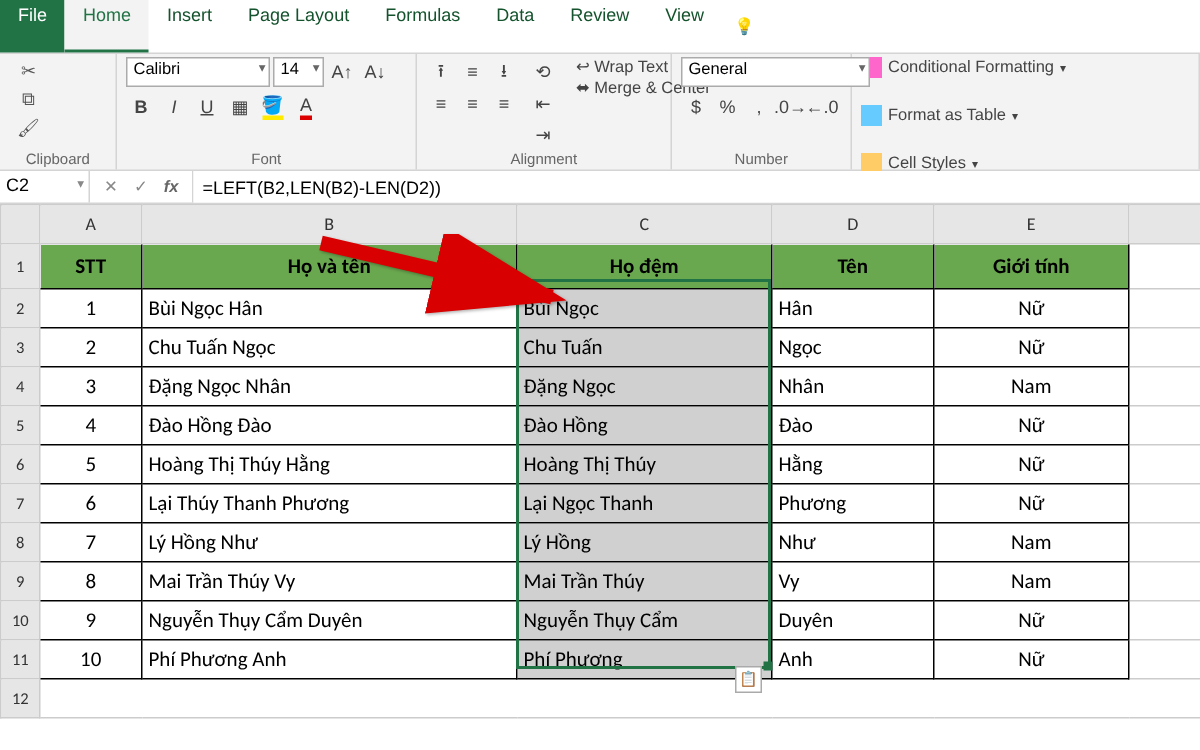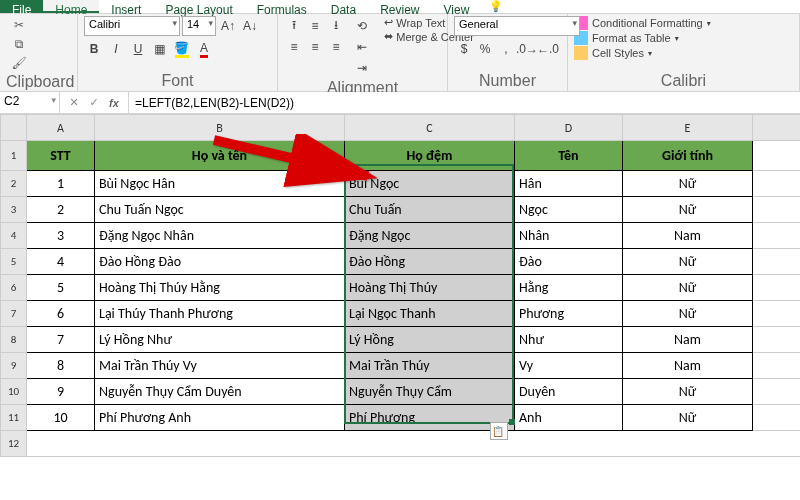--- a/index.html
+++ b/index.html
@@ -1,46 +1,46 @@
 <!DOCTYPE html>
 <html><head>
 <meta charset="utf-8">
 <style>
 * { margin: 0; padding: 0; box-sizing: border-box; }
 body { font-family: "Segoe UI", Tahoma, sans-serif; font-size: 12px; background: #fff; width: 800px; height: 500px; overflow: hidden; position: relative; }
 
 
-.title-tabs { display: flex; background: #fff; height: 14px; border-bottom: 1px solid #d4d4d4; }
+.title-tabs { display: flex; background: #fff; height: 36px; border-bottom: 1px solid #d4d4d4; }
 .title-tab { padding: 3px 12px; font-size: 12px; color: #14532d; cursor: pointer; }
 .title-tab.file { background: #217346; color: #fff; }
 .title-tab.active { background: #f3f3f3; color: #217346; border-bottom: 2px solid #217346; }
 .tell-me { color: #888; font-size: 11px; padding: 4px 8px; display: flex; align-items: center; gap: 4px; }
 
 
 .ribbon { display: flex; background: #f3f3f3; height: 78px; border-bottom: 1px solid #d4d4d4; }
 .ribbon-group { border-right: 1px solid #d4d4d4; padding: 2px 6px 0 6px; display: flex; flex-direction: column; justify-content: space-between; }
-.ribbon-group-label { text-align: center; font-size: 16px; color: #666; padding: 1px 0; }
+.ribbon-group-label { text-align: center; font-size: 10px; color: #666; padding: 1px 0; }
 .rg-body { flex: 1; display: flex; align-items: flex-start; gap: 4px; }
 
 .paste-btn { display: flex; flex-direction: column; align-items: center; width: 42px; cursor: pointer; }
 .clipboard-icon { width: 28px; height: 32px; background: linear-gradient(#fff,#f0e8d8); border: 1px solid #c8b88a; border-radius: 2px; position: relative; }
 .clipboard-icon::before { content:''; position:absolute; top:-3px; left:8px; width:12px; height:5px; background:#888; border-radius:2px 2px 0 0; }
 .mini-btns { display: flex; flex-direction: column; gap: 1px; margin-left: 2px; }
 .mini-btn { width: 22px; height: 18px; display:flex; align-items:center; justify-content:center; font-size:12px; color:#555; cursor:pointer; }
 
 .font-group .row { display:flex; gap:2px; align-items:center; }
 .combo { background:#fff; border:1px solid #ababab; height:20px; font-size:11px; padding:1px 14px 1px 4px; position:relative; cursor:pointer; }
 .combo::after { content:'▾'; position:absolute; right:2px; top:1px; font-size:9px; color:#666; }
 .icon-btn { width:20px; height:20px; display:flex; align-items:center; justify-content:center; font-size:12px; color:#444; cursor:pointer; border:1px solid transparent; }
 
 .align-group .grid3x3 { display:grid; grid-template-columns:repeat(3,20px); grid-template-rows:repeat(2,20px); gap:1px; }
 .wrap-col { display:flex; flex-direction:column; gap:1px; margin-left:8px; }
 .wrap-item { display:flex; align-items:center; gap:3px; font-size:11px; color:#444; cursor:pointer; white-space:nowrap; }
 
-.styles-col { display:flex; flex-direction:column; gap:1px; }
+.styles-col { display:flex; flex-direction:column; gap:18px; }
 .styles-item { display:flex; align-items:center; gap:4px; font-size:11px; color:#444; cursor:pointer; white-space:nowrap; }
 .st-ic { width:14px; height:14px; }
 
 
 .formula-row { display:flex; height:22px; border-bottom:1px solid #d4d4d4; background:#fff; }
 .name-box { width:60px; border-right:1px solid #d4d4d4; padding:2px 4px; font-size:12px; position:relative; }
 .name-box::after { content:'▾'; position:absolute; right:3px; top:3px; font-size:9px; color:#888; }
 .fx-btns { display:flex; align-items:center; gap:4px; padding:0 6px; border-right:1px solid #d4d4d4; }
 .fx-btn { width:16px; height:16px; display:flex; align-items:center; justify-content:center; font-size:11px; color:#888; cursor:pointer; }
 .fx-label { font-style:italic; font-size:11px; color:#666;font-weight:bold; }

